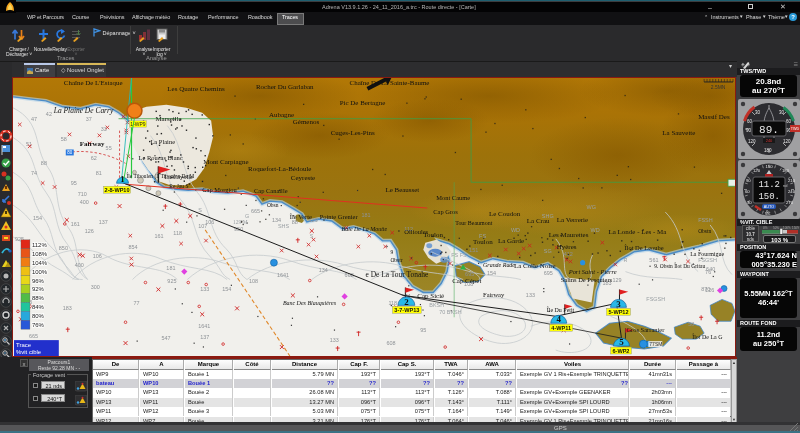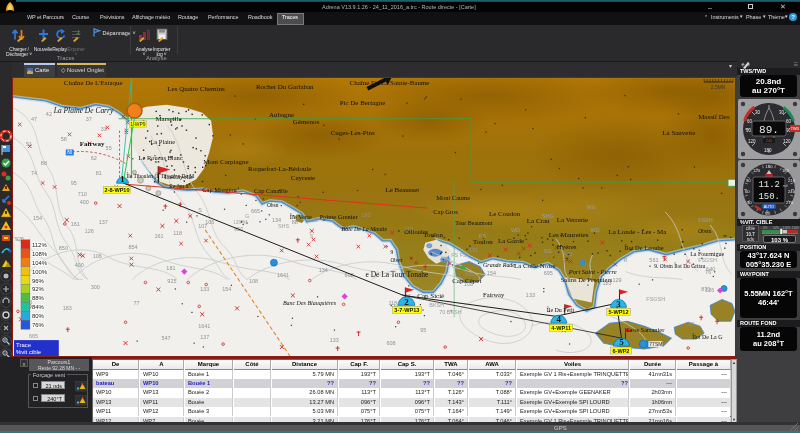--- a/index.html
+++ b/index.html
@@ -1004,33 +1004,33 @@
       <text x="22" y="3" font-size="3" fill="#aaa">100%</text>
       <text x="31" y="3" font-size="3" fill="#aaa">150%</text>
         <rect x="1" y="4" width="36" height="3.5" fill="#c8c8c8"></rect>
         <rect x="1" y="4" width="18" height="3.5" fill="#3a8a50"></rect>
         <rect x="26" y="4" width="11" height="3.5" fill="#b03028"></rect>
         <rect x="19" y="2.5" width="2.5" height="6.5" fill="#f0f0f0" stroke="#444" stroke-width="0.4"></rect>
       </svg>
       <div style="position:absolute;left:23px;top:9.5px;width:33px;height:8px;background:#1a1a1c;border:0.5px solid #777;border-radius:2px;color:#fff;font-size:6px;font-weight:bold;text-align:center;line-height:8px">103 %</div>
     </div>
 <div style="position:absolute;left:737px;top:244px;width:63px;height:7px;background:#1c1c1e;color:#fff;font-size:5.5px;font-weight:bold;padding-left:3px;box-sizing:border-box">POSITION</div>
-<div style="position:absolute;left:740px;top:251px;width:57px;height:17px;background:#060606;border-radius:3px;color:#fff;font-weight:bold;font-size:7.5px;text-align:center;display:flex;flex-direction:column;justify-content:center">
+<div style="position:absolute;left:740px;top:251px;width:57px;height:17px;background:#060606;border-radius:3px;color:#fff;font-weight:bold;font-size:7.5px;text-align:right;display:flex;flex-direction:column;justify-content:center">
     <div style="line-height:9.0px">43°17.624 N</div>
     <div style="line-height:9.0px">005°35.230 E</div>
   </div>
 <div style="position:absolute;left:737px;top:271px;width:63px;height:7px;background:#1c1c1e;color:#fff;font-size:5.5px;font-weight:bold;padding-left:3px;box-sizing:border-box">WAYPOINT</div>
 <div style="position:absolute;left:740px;top:278px;width:57px;height:40px;background:#060606;border-radius:3px;color:#fff;font-weight:bold;font-size:7.5px;text-align:center;display:flex;flex-direction:column;justify-content:center">
     <div style="line-height:9.0px">5.55MN 162°T</div>
     <div style="line-height:9.0px">46:44'</div>
   </div>
 <div style="position:absolute;left:737px;top:320px;width:63px;height:7px;background:#1c1c1e;color:#fff;font-size:5.5px;font-weight:bold;padding-left:3px;box-sizing:border-box">ROUTE FOND</div>
 <div style="position:absolute;left:740px;top:327px;width:57px;height:24px;background:#060606;border-radius:3px;color:#fff;font-weight:bold;font-size:7.5px;text-align:center;display:flex;flex-direction:column;justify-content:center">
     <div style="line-height:9.0px">11.2nd</div>
-    <div style="line-height:9.0px">au 208°T</div>
+    <div style="line-height:9.0px">au 250°T</div>
   </div>
 <svg width="10" height="10" style="position:absolute;left:789px;top:422px;z-index:6">
     <path d="M9,1 L1,9 M9,5 L5,9 M9,8 L8,9" stroke="#777" stroke-width="1"></path>
   </svg>
 <svg width="10" height="10" style="position:absolute;left:741px;top:60px">
     <path d="M2,8 L7,2 l1.5,1 L4,9 Z" fill="#d8d8d8"></path>
   </svg>
 <div style="position:absolute;left:729px;top:62px;color:#ccc;font-size:6px">▾</div>
 
       <div style="position:absolute;left:0px;top:357px;width:92px;height:66px;background:#222224"></div>

